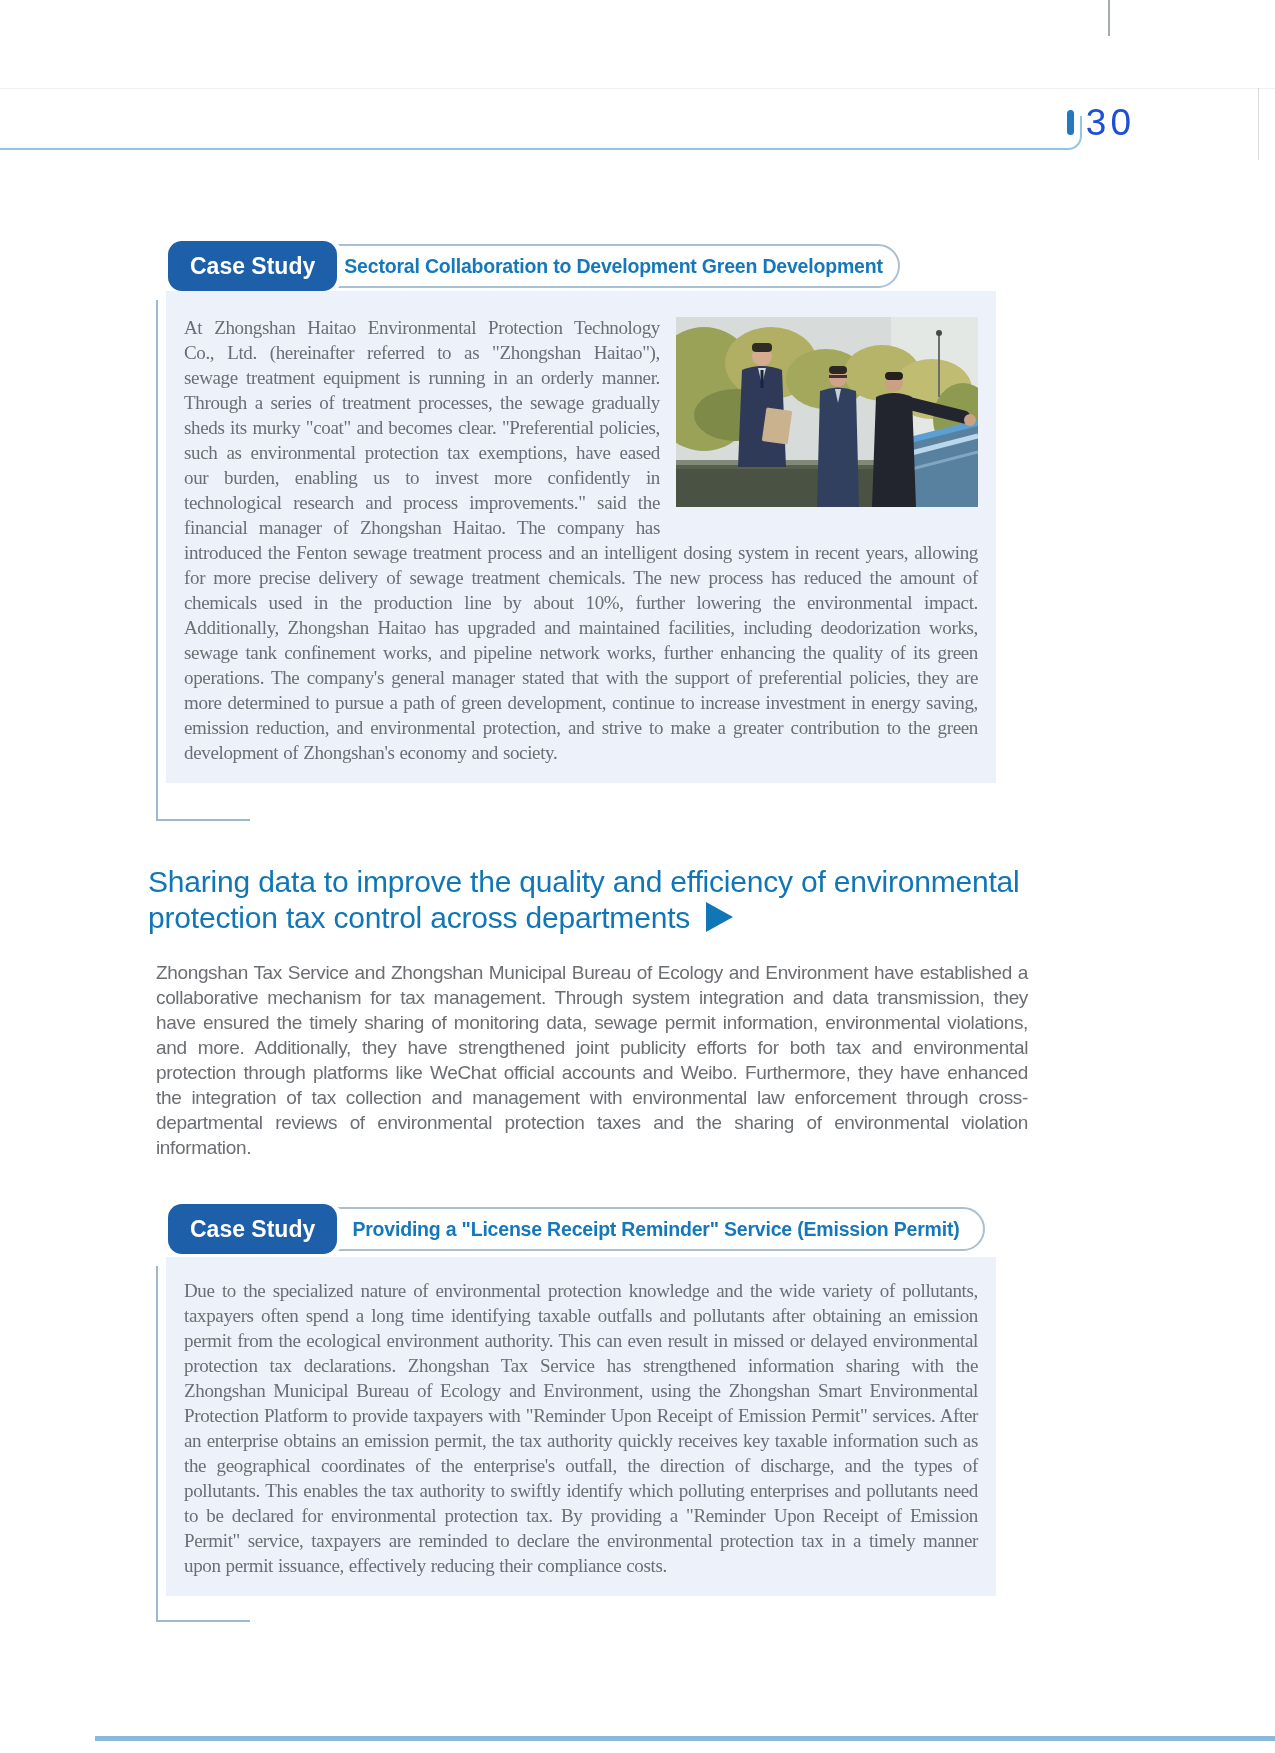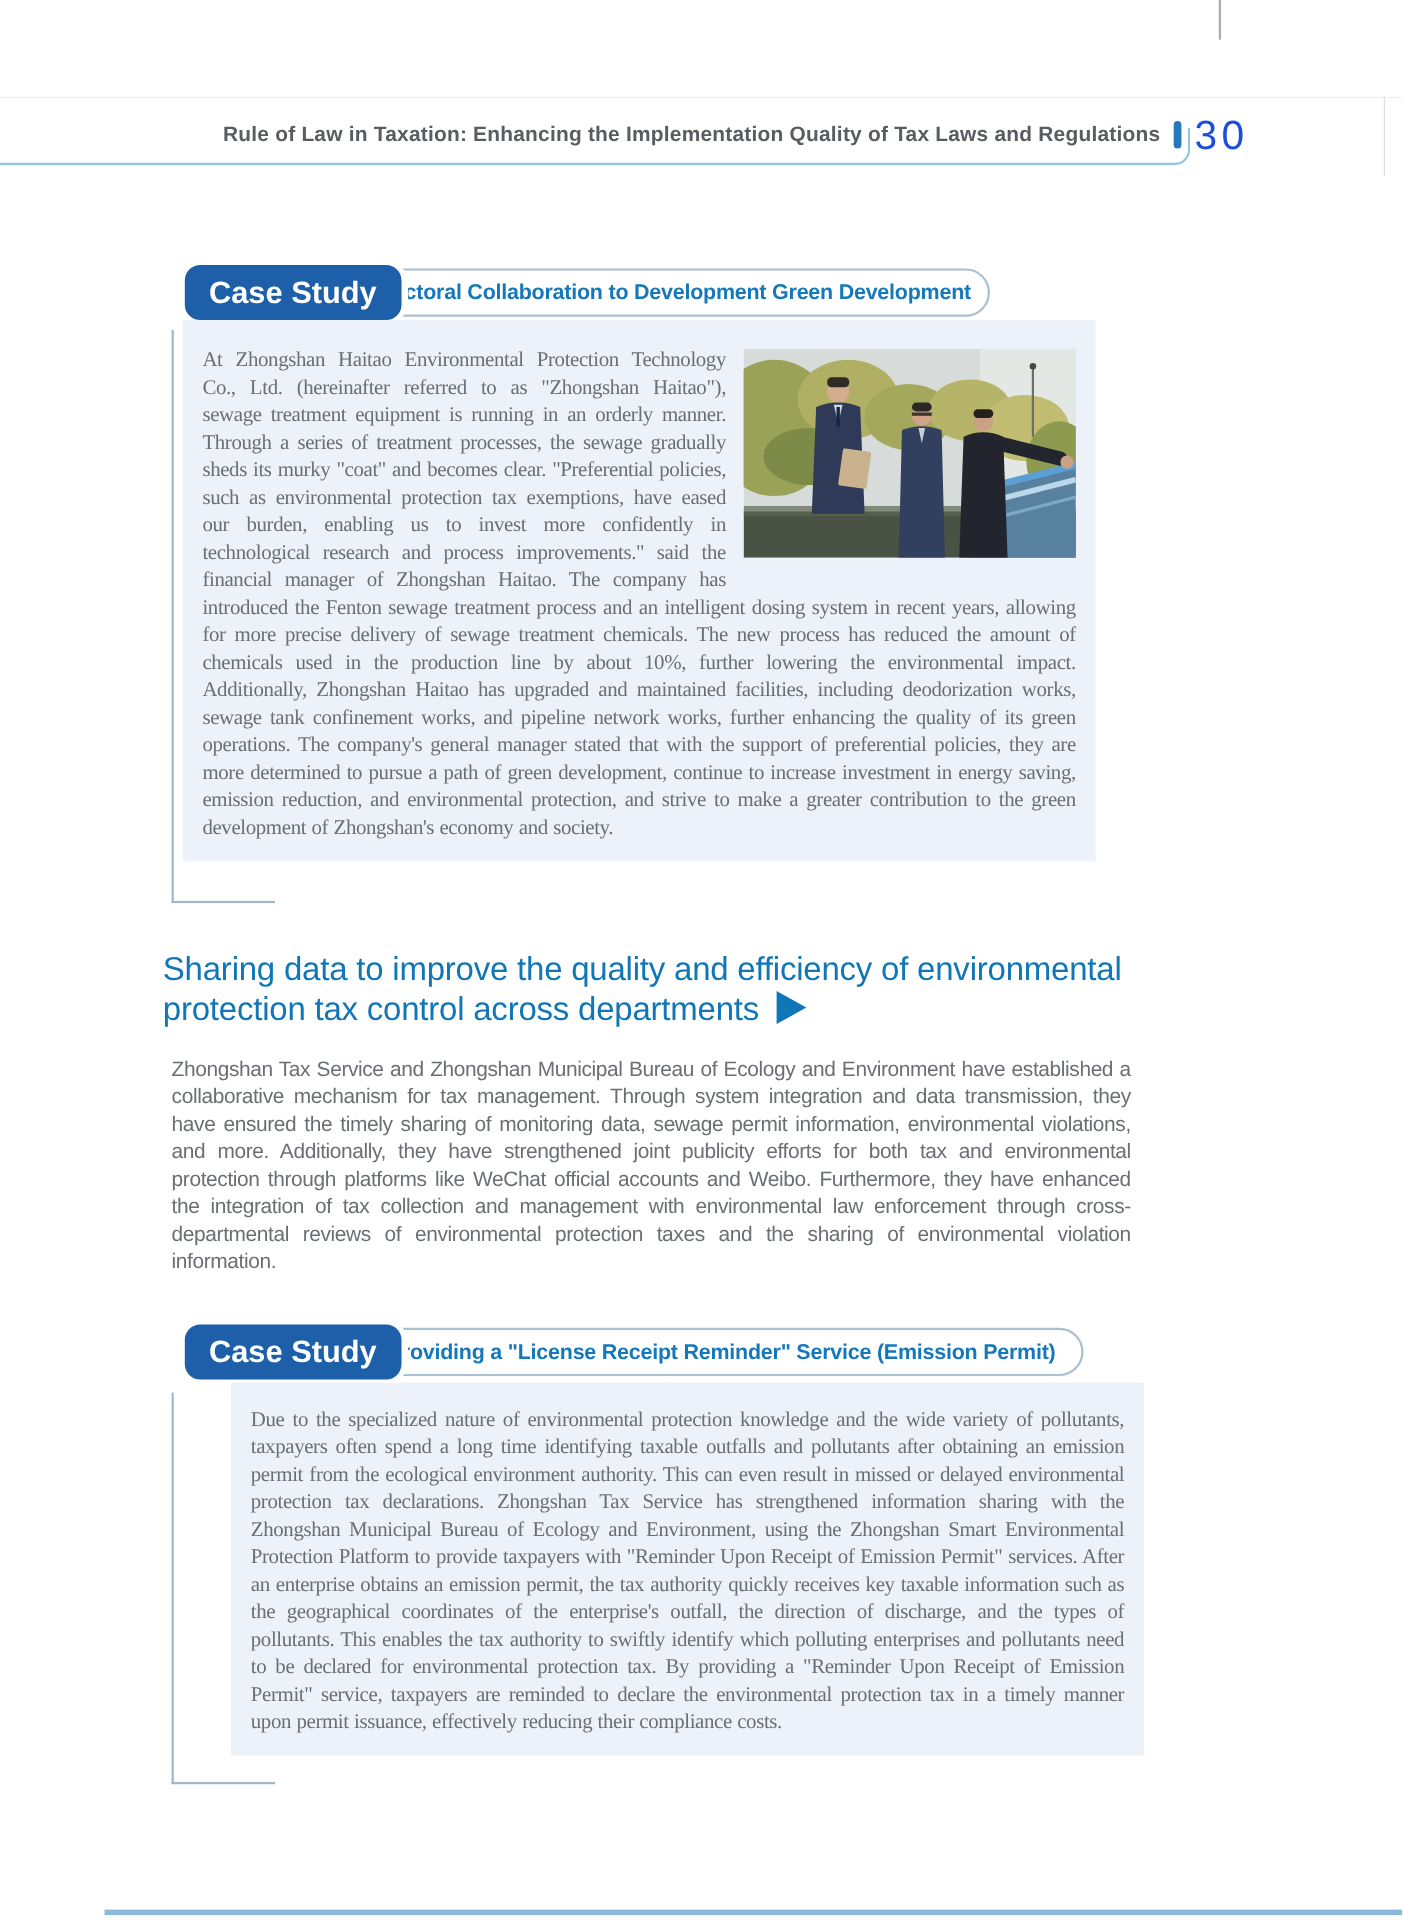--- a/index.html
+++ b/index.html
@@ -25,42 +25,42 @@
   .header-pagenum{font-size:37px;line-height:1;color:#1d4ed8;letter-spacing:4px;font-weight:400;}
   .header-rule{
     position:absolute;left:0;top:116px;width:1080px;height:32px;
     border-bottom:2px solid #93c6df;border-right:2px solid #93c6df;
     border-bottom-right-radius:14px;
   }
 
   
   .badge{
     position:absolute;height:50px;line-height:50px;padding:0 22px;
-    background:#1d5fa9;color:#ffffff;font-weight:700;font-size:28px;
+    background:#1d5fa9;color:#ffffff;font-weight:700;font-size:23px;
     border-radius:14px;z-index:3;box-shadow:6px 0 0 #ffffff;white-space:nowrap;
   }
   .badge1{left:168px;top:241px;}
   .badge2{left:168px;top:1204px;}
   .pill{
     position:absolute;height:44px;background:#ffffff;
     border:2px solid #a9bfd2;border-radius:22px;z-index:2;
     display:flex;align-items:center;justify-content:center;
     padding-left:46px;padding-right:14px;box-sizing:border-box;
     color:#1478bb;font-weight:700;font-size:19.5px;letter-spacing:-.2px;white-space:nowrap;
   }
   .pill1{left:295px;top:244px;width:605px;}
   .pill2{left:295px;top:1207px;width:690px;}
 
   
   .panel{
     position:absolute;left:166px;width:830px;box-sizing:border-box;
     background:#edf2fa;padding:24px 18px 18px 18px;z-index:2;
   }
   .panel1{top:291px;}
-  .panel2{top:1257px;padding-top:21px;margin-left:44px;}
+  .panel2{top:1257px;padding-top:21px;}
   .body-text{
     margin:0;font-size:19px;line-height:25px;color:#6b6e72;
     text-align:justify;letter-spacing:-.35px;word-spacing:.5px;font-family:Liberation Serif, serif;
   }
   .photo{float:right;width:302px;height:190px;margin:2px 0 32px 16px;}
   .photo svg{display:block;}
 
   
   .corner{position:absolute;border-left:2px solid #9db7cd;border-bottom:2px solid #9db7cd;z-index:1;}
   .corner1{left:156px;top:300px;width:92px;height:519px;}
@@ -85,21 +85,20 @@
 </head>
 <body>
 
 <div class="page">
 
   <div class="mark-v-top"></div>
   <div class="mark-h"></div>
   <div class="mark-v-right"></div>
 
   <div class="header">
-    <span class="header-title">Rule of Law in Taxation: Enhancing the Implementation Quality of Tax Laws and Regulations</span>
     <span class="header-divider"></span>
     <span class="header-pagenum">30</span>
   </div>
   <div class="header-rule"></div>
 
   <div class="badge badge1">Case Study</div>
   <div class="pill pill1">
     <span>Sectoral Collaboration to Development Green Development</span>
   </div>
   <div class="corner corner1"></div>

